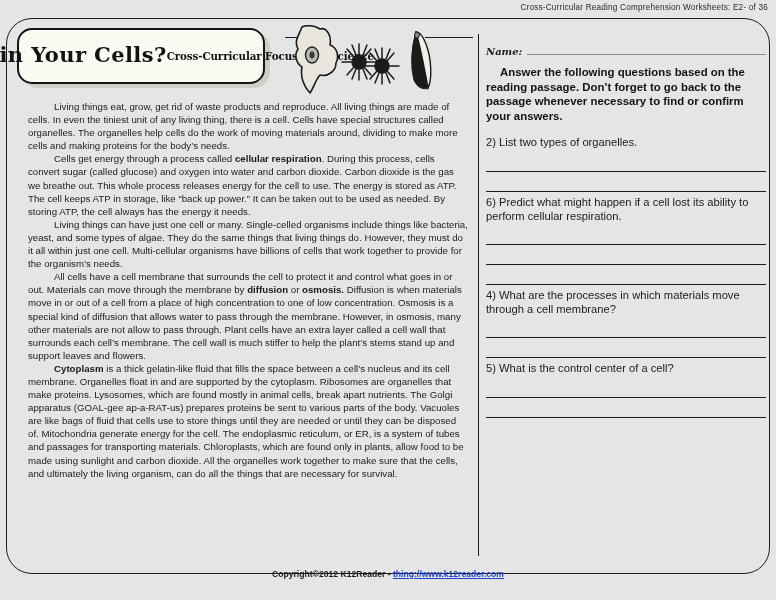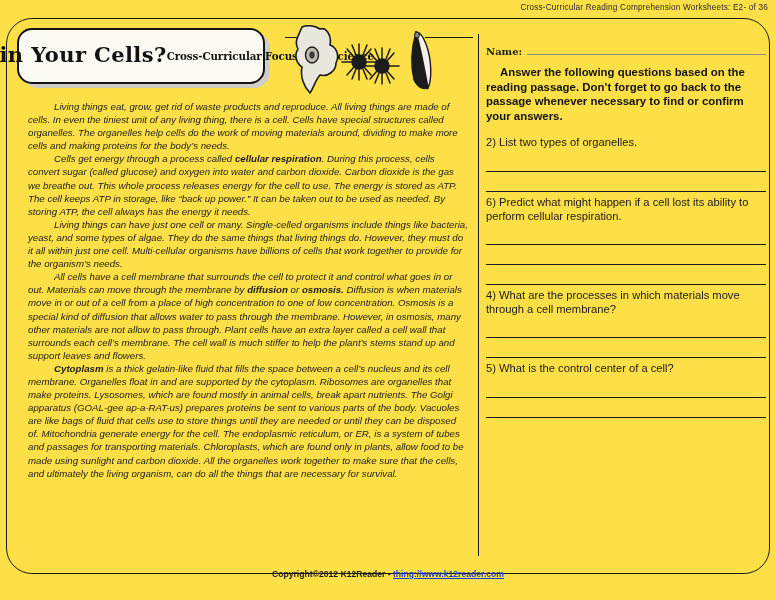--- a/index.html
+++ b/index.html
@@ -14,21 +14,21 @@
     color: #1b1b1b;
     overflow: hidden;
     position: relative;
   }
 
   
   .sheet {
     position: absolute;
     left: 0; top: 0;
     width: 776px; height: 600px;
-    background: #fde047;
+    background: #e5e5e5;
   }
 
   
   .running-head {
     position: absolute;
     right: 8px; top: 3px;
     font-size: 8.2px;
     letter-spacing: .2px;
     color: #2a2a2a;
     white-space: nowrap;
@@ -102,21 +102,20 @@
 
   
   .passage {
     position: absolute;
     left: 28px; top: 100px;
     width: 440px;
     font-size: 9.7px;
     line-height: 13.1px;
     color: #1b1b1b;
     text-align: left;
-    font-style: italic;
   }
   .passage p {
     margin: 0;
     text-indent: 26px;
     font-family: "Liberation Sans", sans-serif;
   }
   .passage b { font-weight: bold; }
 
   
   .col-divider {
@@ -130,20 +129,21 @@
   .qcol {
     position: absolute;
     left: 486px; top: 46px;
     width: 280px;
   }
   .name-row {
     display: flex;
     align-items: flex-end;
     gap: 5px;
     margin-bottom: 8px;
+    font-style: italic;
   }
   .name-label {
     font-family: "DejaVu Serif", serif;
     font-weight: bold;
     font-size: 10px;
     color: #1b1b1b;
     white-space: nowrap;
   }
   .name-line {
     flex: 1;

